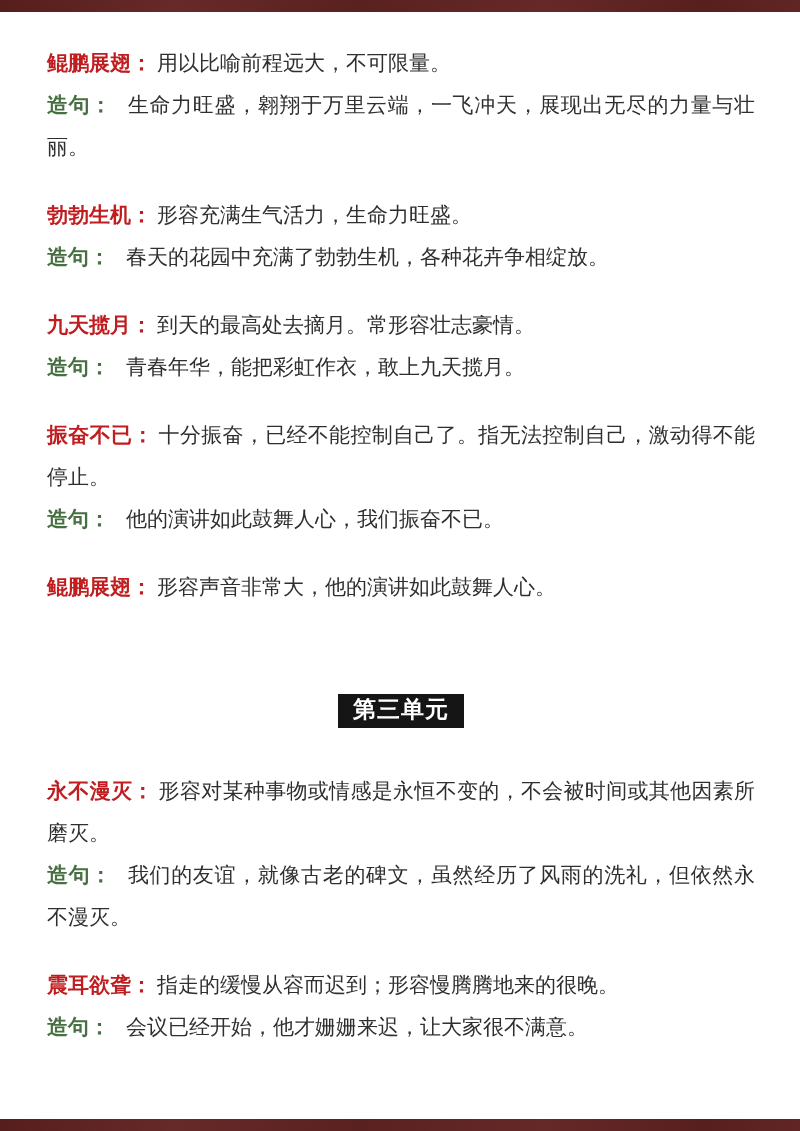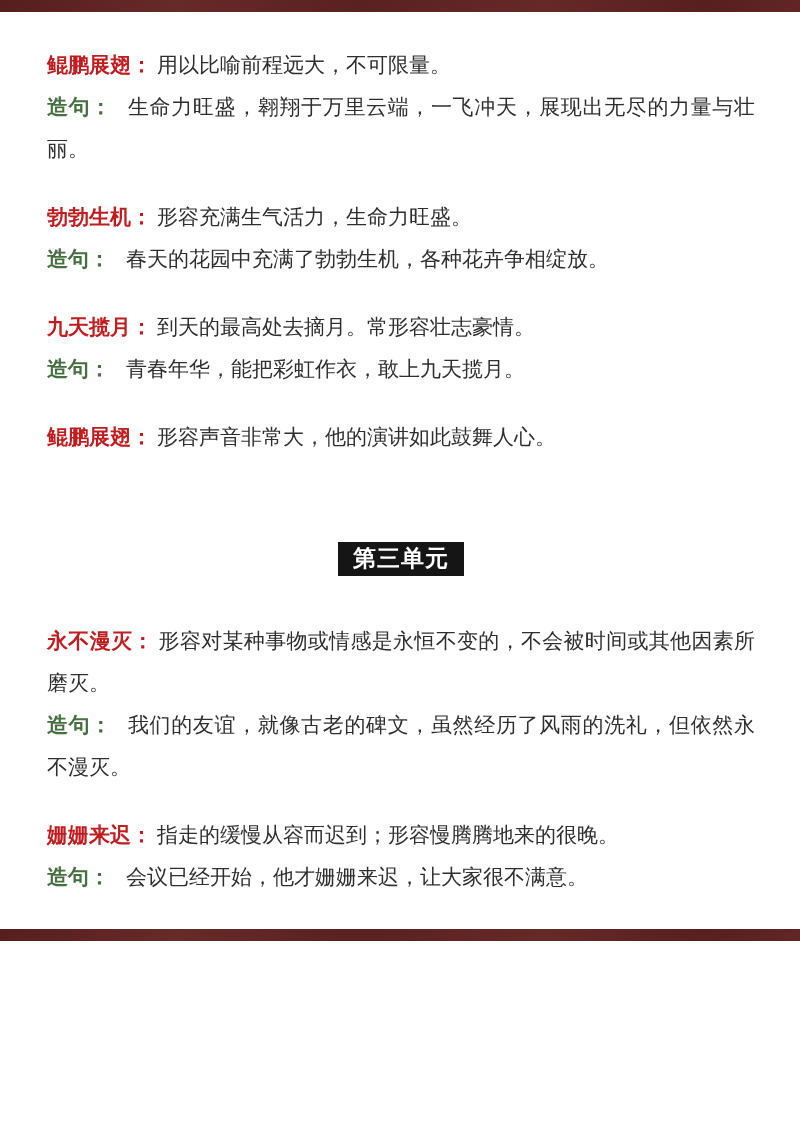--- a/index.html
+++ b/index.html
@@ -3,23 +3,23 @@
 <meta charset="utf-8">
 <style>
   html, body {
     margin: 0;
     padding: 0;
     background: #ffffff;
   }
   .page {
     position: relative;
     width: 800px;
-    height: 941px;
+    height: 1131px;
     background: var(--page-bg, #ffffff);
-    font-family: Liberation Serif, serif;
+    font-family: Liberation Mono, monospace;
     overflow: hidden;
   }
   .page-border {
     position: absolute;
     left: 0;
     width: 800px;
     height: 12px;
     background: linear-gradient(90deg, #571e1e 0%, #662a28 22%, #5a2121 45%, #652927 68%, #581f1f 88%, #612525 100%);
   }
   .page-border.top { top: 0; }
@@ -83,33 +83,37 @@
   <div class="entry">
     <p class="def-line"><span class="term">勃勃生机：</span><span class="def">形容充满生气活力，生命力旺盛。</span></p>
     <p class="zju-line"><span class="zlabel">造句：</span><span class="ztext">春天的花园中充满了勃勃生机，各种花卉争相绽放。</span></p>
   </div>
 
   <div class="entry">
     <p class="def-line"><span class="term">九天揽月：</span><span class="def">到天的最高处去摘月。常形容壮志豪情。</span></p>
     <p class="zju-line"><span class="zlabel">造句：</span><span class="ztext">青春年华，能把彩虹作衣，敢上九天揽月。</span></p>
   </div>
 
+  <div class="entry">
+    <p class="def-line"><span class="term">振奋不已：</span><span class="def">十分振奋，已经不能控制自己了。指无法控制自己，激动得不能停止。</span></p>
+    <p class="zju-line"><span class="zlabel">造句：</span><span class="ztext">他的演讲如此鼓舞人心，我们振奋不已。</span></p>
+  </div>
 
   <div class="entry">
     <p class="def-line"><span class="term">鲲鹏展翅：</span><span class="def">形容声音非常大，他的演讲如此鼓舞人心。</span></p>
   </div>
 
   <div class="banner-row">
     <span class="banner">第三单元</span>
   </div>
 
   <div class="entry">
     <p class="def-line"><span class="term">永不漫灭：</span><span class="def">形容对某种事物或情感是永恒不变的，不会被时间或其他因素所磨灭。</span></p>
     <p class="zju-line"><span class="zlabel">造句：</span><span class="ztext">我们的友谊，就像古老的碑文，虽然经历了风雨的洗礼，但依然永不漫灭。</span></p>
   </div>
 
   <div class="entry">
-    <p class="def-line"><span class="term">姗姗来迟：</span><span class="def">指走的缓慢从容而迟到；形容慢腾腾地来的很晚。</span></p>
+    <p class="def-line"><span class="term">震耳欲聋：</span><span class="def">指走的缓慢从容而迟到；形容慢腾腾地来的很晚。</span></p>
     <p class="zju-line"><span class="zlabel">造句：</span><span class="ztext">会议已经开始，他才姗姗来迟，让大家很不满意。</span></p>
   </div>
 </div>
   <div class="page-border bottom" style="background-color: rgb(92, 33, 33);"></div>
 </div>
 
 </body></html>

